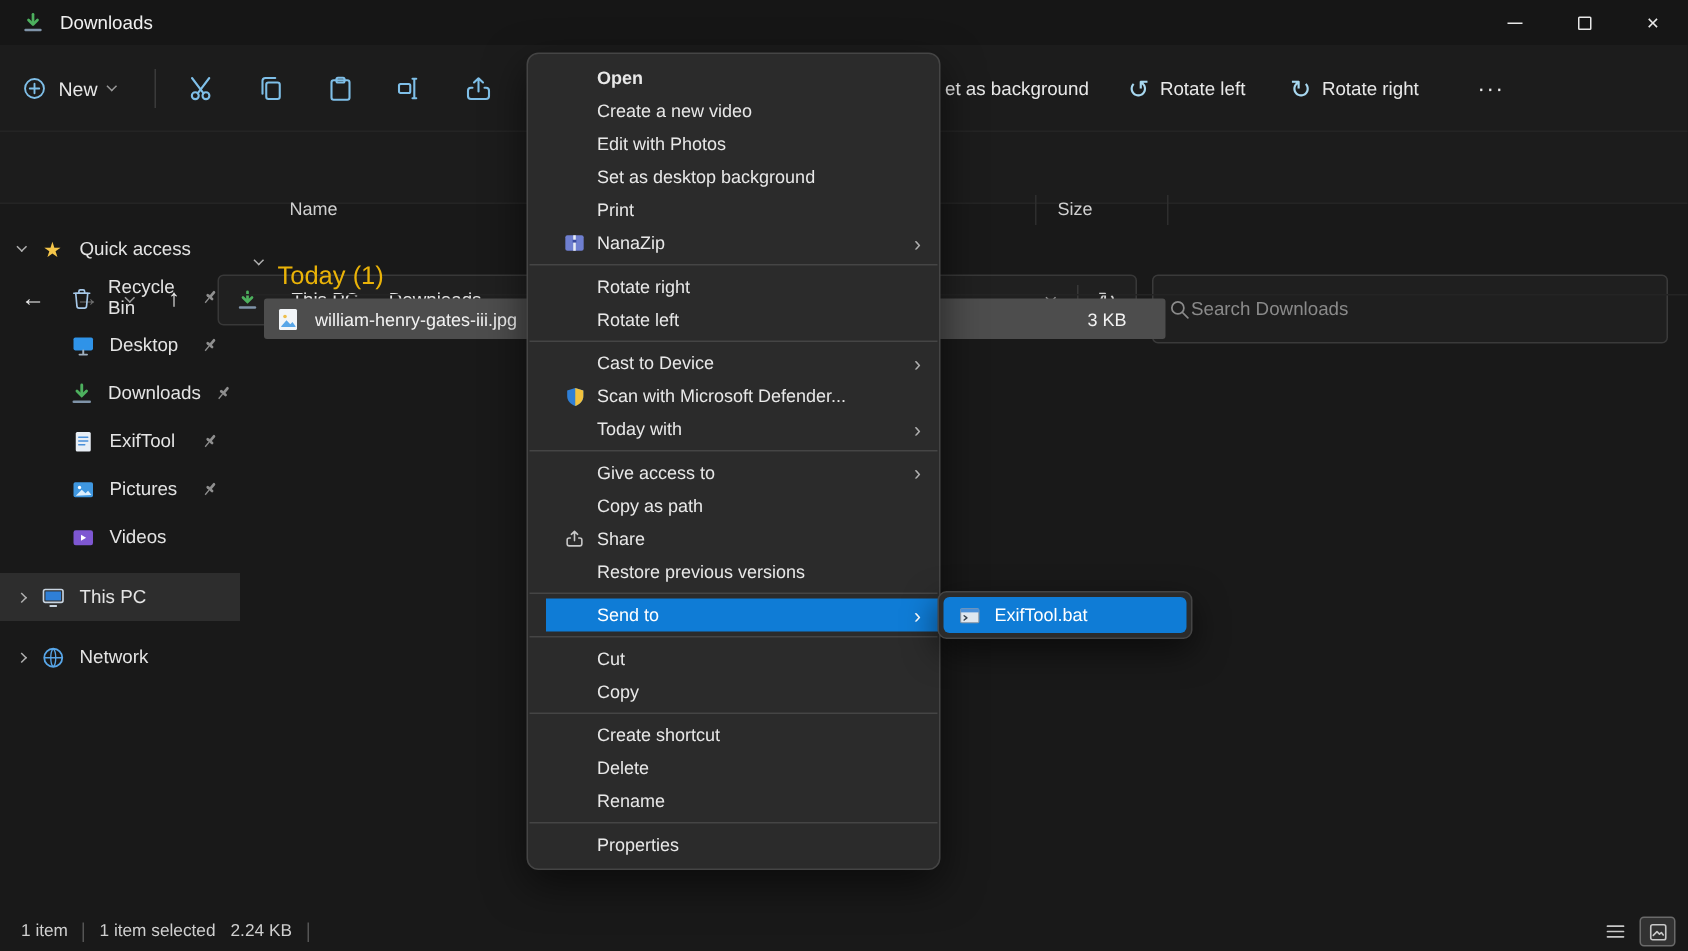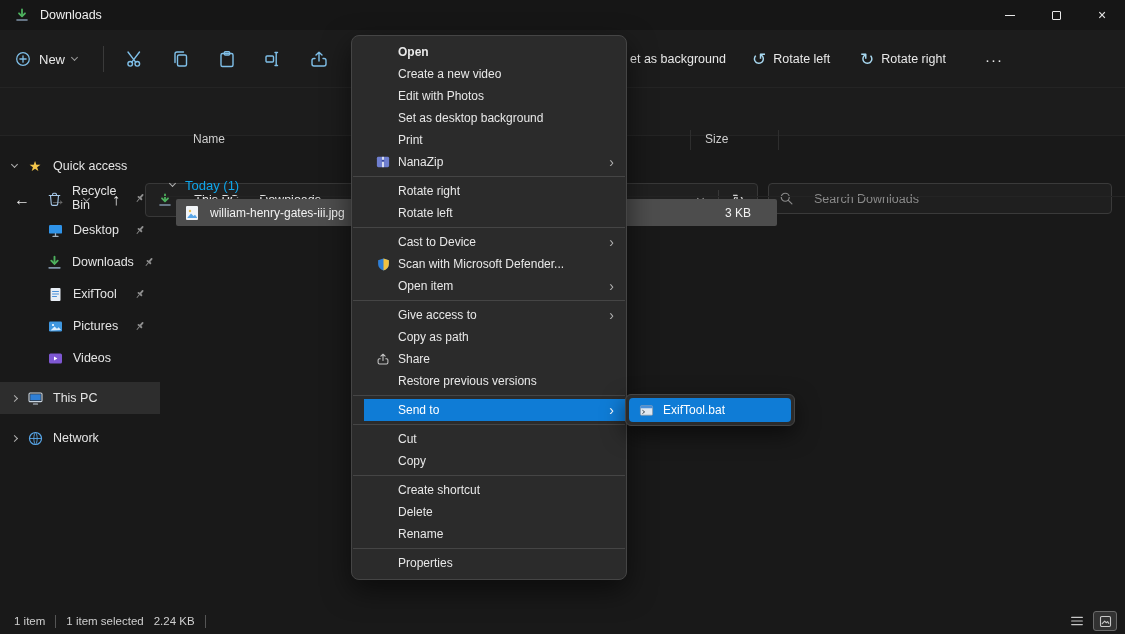--- a/index.html
+++ b/index.html
@@ -35,22 +35,22 @@
   .nav-btn { position:absolute; top:98px; width:28px; height:28px; display:flex; align-items:center;
     justify-content:center; font-size:16px; border-radius:4px; }
   .addr-box { position:absolute; left:145px; top:95px; width:613px; height:34px; background:#202020;
     border:1px solid #383838; border-radius:4px; display:flex; align-items:center; padding:0 6px 0 10px;
     font-size:12.5px; }
   .crumb-sep { color:#b0b0b0; font-size:13px; margin:0 8px; }
   .crumb { color:#e4e4e4; }
   .addr-right { margin-left:auto; display:flex; align-items:center; }
   .addr-div { width:1px; height:20px; background:#383838; margin:0 6px; }
   .refresh-glyph { font-size:15px; color:#cfcfcf; }
-  .search-box { position:absolute; left:768px; top:95px; width:344px; height:31px; background:#1f1f1f;
-    border:1px solid #3a3a3a; border-radius:4px; display:flex; align-items:center; padding:0 10px; gap:20px; }
+  .search-box { position:absolute; left:768px; top:95px; width:344px; height:46px; background:#1f1f1f;
+    border:1px solid #3a3a3a; border-radius:4px; display:flex; align-items:center; padding:0 10px; gap:0; }
   .search-box input { flex:1; background:transparent; border:none; outline:none; color:#dddddd;
     font-size:12.5px; font-family:inherit; }
   .search-box input::placeholder { color:#8a8a8a; }
 
   
   .chev { display:inline-block; width:7px; height:7px; border-right:1.4px solid #b0b0b0;
     border-bottom:1.4px solid #b0b0b0; }
   .chev.down { transform:rotate(45deg); margin-top:-3px; }
   .chev.right { transform:rotate(-45deg); }
   .chev.sm { width:5px; height:5px; }
@@ -65,22 +65,22 @@
   .side-item .pin { margin-left:auto; margin-right:14px; display:flex; }
   .s-icon { display:flex; width:18px; justify-content:center; }
   .star-glyph { color:#f5c64a; font-size:14px; line-height:1; }
   .gap8 { margin-top:8px; }
 
   
   #colheader { position:absolute; left:160px; top:128px; right:0; height:26px; font-size:12px; color:#cfcfcf; }
   .col-name { position:absolute; left:33px; top:4px; }
   .col-size { position:absolute; left:545px; top:4px; }
   .col-div { position:absolute; top:2px; width:1px; height:20px; background:#2e2e2e; }
-  #grouprow { position:absolute; left:160px; top:174px; height:22px; display:flex; align-items:center;
-    gap:10px; padding-left:10px; font-size:13px; color:#0ea5e9; }
+  #grouprow { position:absolute; left:160px; top:174px; height:22px; display:flex; 
+    gap:10px; padding-left:10px; font-size:17px; color:#eab308; }
   #groupline { position:absolute; left:160px; top:196px; right:0; height:1px; background:#242424; }
   #filerow { position:absolute; left:176px; top:199px; width:601px; height:27px; background:var(--selection);
     border-radius:2px; display:flex; align-items:center; padding:0 26px 0 7px; gap:9px; font-size:12px;
     color:#f2f2f2; }
   #filerow .fsize { margin-left:auto; }
 
   
   #ctxmenu { position:absolute; left:351px; top:35px; width:276px; background:#2b2b2b;
     border:1px solid #454545; border-radius:8px; padding:5px 0; box-shadow:0 10px 28px rgba(0,0,0,.55);
     z-index:20; }
@@ -443,21 +443,21 @@
   <div class="menu-item">
     <span class="mi-icon">
       <svg width="15" height="15" viewBox="0 0 17 17">
         <path d="M8.5 1.8 14.6 3.7v4.2c0 3.6-2.3 6.1-6.1 7.5-3.8-1.4-6.1-3.9-6.1-7.5V3.7z" fill="#2f7fd6"></path>
         <path d="M8.5 1.8 14.6 3.7v4.2c0 3.6-2.3 6.1-6.1 7.5z" fill="#f2c23e"></path>
       </svg>
     </span>
     <span>Scan with Microsoft Defender...</span>
   </div>
   <div class="menu-item">
-    <span>Open item</span>
+    <span>Today with</span>
     <span class="arrow">›</span>
   </div>
   <div class="menu-sep"></div>
   <div class="menu-item">
     <span>Give access to</span>
     <span class="arrow">›</span>
   </div>
   <div class="menu-item">
     <span>Copy as path</span>
   </div>

